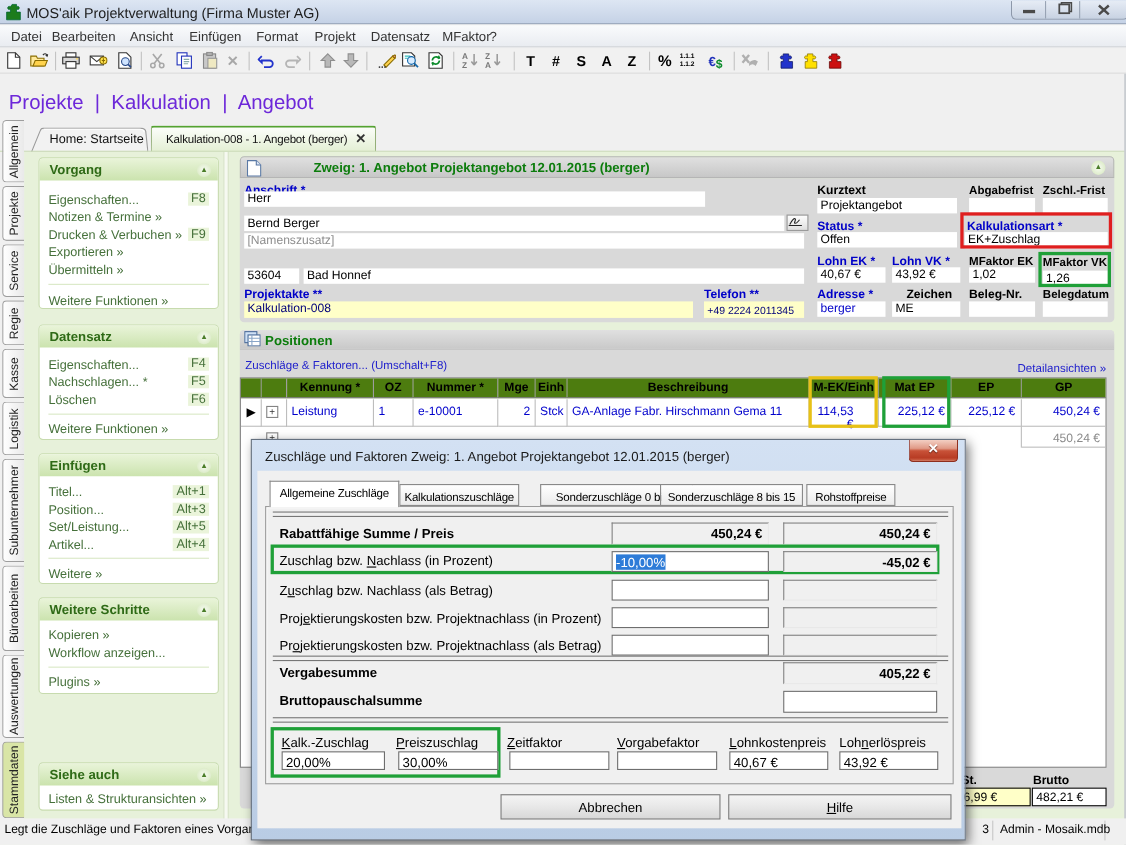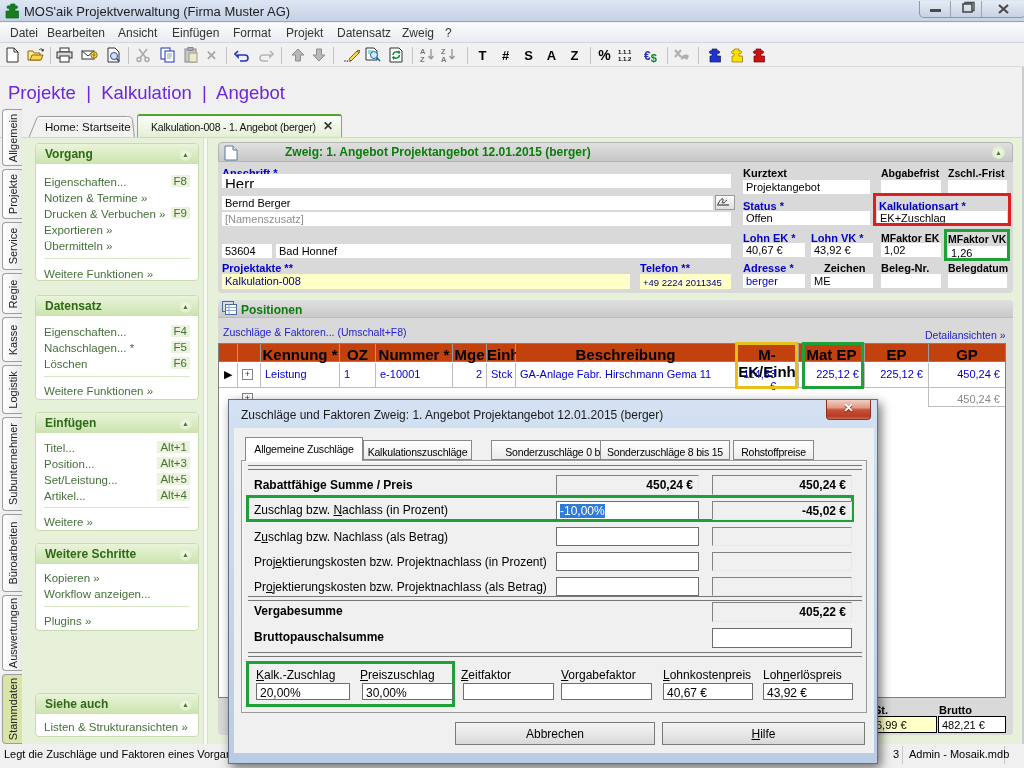--- a/index.html
+++ b/index.html
@@ -44,21 +44,21 @@
 #formarea{left:218px;top:162px;width:795px;height:131px;background:#d9d9d9;border-radius:0 0 4px 4px;}
 .flbl{position:absolute;font-size:11px;font-weight:bold;color:#0000c8;white-space:nowrap;}
 .flblk{position:absolute;font-size:11px;font-weight:bold;color:#000;white-space:nowrap;}
 .fld{position:absolute;background:#fff;font-size:12px;color:#000;padding:1px 0 0 3px;white-space:nowrap;overflow:hidden;}
 .fldy{background:#ffffc8;}
 
 .seclbl{position:absolute;font-size:12px;font-weight:bold;color:#0c7c0c;}
 .link{position:absolute;font-size:10.5px;color:#2222cc;white-space:nowrap;}
 
 #postable{left:218px;top:343px;width:788px;height:64px;background:#fff;border:1px solid #808080;}
-.th{position:absolute;top:0;height:18px;background:#c2410c;border-right:1px solid #9d9d9d;border-bottom:1px solid #808080;font-size:15px;font-weight:bold;color:#000;text-align:center;padding-top:2px;}
+.th{position:absolute;top:0;height:18px;background:#4d7c0f;border-right:1px solid #9d9d9d;border-bottom:1px solid #808080;font-size:11px;font-weight:bold;color:#000;text-align:center;padding-top:2px;}
 .td{position:absolute;top:19px;height:25px;border-right:1px solid #bdbdbd;border-bottom:1px solid #bdbdbd;font-size:11px;color:#0000cc;padding-top:5px;}
 
 #dialog{left:228px;top:399px;width:650px;height:365px;background:linear-gradient(#d3e1f3,#b9cce4);border:1px solid #64707f;border-radius:0;box-shadow:3px 4px 10px rgba(0,0,0,0.55);}
 #dlgtitle{position:absolute;left:12px;top:8px;font-size:12px;color:#1a1a1a;white-space:nowrap;}
 #dlgclose{position:absolute;left:597px;top:0px;width:45px;height:20px;background:linear-gradient(#f3cfc3,#e09a87 40%,#c85238 52%,#b83c24 85%,#cf6a4e);border:1px solid #8e2f1f;border-top:none;border-radius:0 0 4px 4px;color:#fff;font-size:12px;font-weight:bold;text-align:center;line-height:17px;text-shadow:0 1px 1px #5f1d10;}
 #dlgclient{position:absolute;left:5px;top:28px;width:640px;height:325px;background:#f0f0f0;}
 .dtab{position:absolute;top:12px;height:20px;background:linear-gradient(#ffffff,#ebebeb);border:1px solid #898989;font-size:10.5px;color:#000;text-align:center;padding-top:5px;white-space:nowrap;overflow:hidden;letter-spacing:-0.2px;}
 #dpage{position:absolute;left:7px;top:32px;width:626px;height:253px;background:#f0f0f0;border:1px solid #9b9b9b;box-shadow:inset 1px 1px 0 #fdfdfd;}
 .dlbl{position:absolute;font-size:12px;color:#000;white-space:nowrap;}
 .dlblb{position:absolute;font-size:12px;font-weight:bold;color:#000;white-space:nowrap;}
@@ -96,21 +96,21 @@
 </div>
 
 <div class="abs" id="menubar">
   <span style="left:10px">Datei</span>
     <span style="left:47px">Bearbeiten</span>
     <span style="left:118px">Ansicht</span>
     <span style="left:172px">Einfügen</span>
     <span style="left:233px">Format</span>
     <span style="left:286px">Projekt</span>
     <span style="left:337px">Datensatz</span>
-    <span style="left:402px">Zweig</span>
+    <span style="left:402px">MFaktor</span>
     <span style="left:445px">?</span>
 </div>
 
 <div class="abs" id="toolbar">
   <div class="ticon" style="left:4px"><svg width="15" height="16" viewBox="0 0 15 16">
         <path d="M2 1h7l4 4v10H2z" fill="#fff" stroke="#333"></path>
         <path d="M9 1v4h4" fill="none" stroke="#333"></path>
       </svg></div>
   <div class="ticon" style="left:27px"><svg width="17" height="16" viewBox="0 0 17 16">
         <path d="M1 13V4h5l1 2h6v7z" fill="#ffe99a" stroke="#8a6d00"></path>
@@ -349,21 +349,21 @@
 <div class="abs" id="formhdr">
   <svg style="position:absolute;left:5px;top:2px" width="14" height="16" viewBox="0 0 14 16">
       <path d="M1 1h8l4 4v10H1z" fill="#fff" stroke="#5a79a5"></path>
       <path d="M9 1v4h4" fill="#dce6f5" stroke="#5a79a5"></path>
     </svg>
   <b>Zweig: 1. Angebot Projektangebot 12.01.2015 (berger)</b>
   <span style="position:absolute;right:7px;top:3px;width:13px;height:13px;border-radius:50%;background:radial-gradient(#f7fbf2,#d3e6ba);color:#4a7d28;font-size:7px;text-align:center;line-height:13px">▲</span>
 </div>
 <div class="abs" id="formarea">
   <span class="flbl" style="left:4px;top:5px">Anschrift *</span>
-  <div class="fld" style="left:4px;top:12px;width:509px;height:14px;font-size:15px">Herr</div>
+  <div class="fld" style="left:4px;top:12px;width:419px;height:14px;font-size:11px">Herr</div>
   <div class="fld" style="left:4px;top:34px;width:491px;height:14px;font-size:11px">Bernd Berger</div>
   <div class="fld" style="left:497px;top:33px;width:20px;height:15px;background:linear-gradient(#fdfdfd,#dfdfdf);border:1px solid #9a9a9a;padding:0"><svg width="15" height="11" viewBox="0 0 15 11">
         <path d="M2 8c2-4 4-6 5-5S5 7 7 7s3-3 4-3" fill="none" stroke="#222" stroke-width="1"></path>
         <path d="M1 9h12" stroke="#222"></path>
       </svg></div>
   <div class="fld" style="left:4px;top:50px;width:509px;height:14px;font-size:11px;color:#8e8e8e">[Namenszusatz]</div>
   <div class="fld" style="left:4px;top:82px;width:50px;height:14px;font-size:11px">53604</div>
   <div class="fld" style="left:58px;top:82px;width:455px;height:14px;font-size:11px">Bad Honnef</div>
   <span class="flbl" style="left:4px;top:100px">Projektakte **</span>
   <div class="fld fldy" style="left:4px;top:112px;width:408px;height:15px;font-size:11px;color:#00007a">Kalkulation-008</div>

